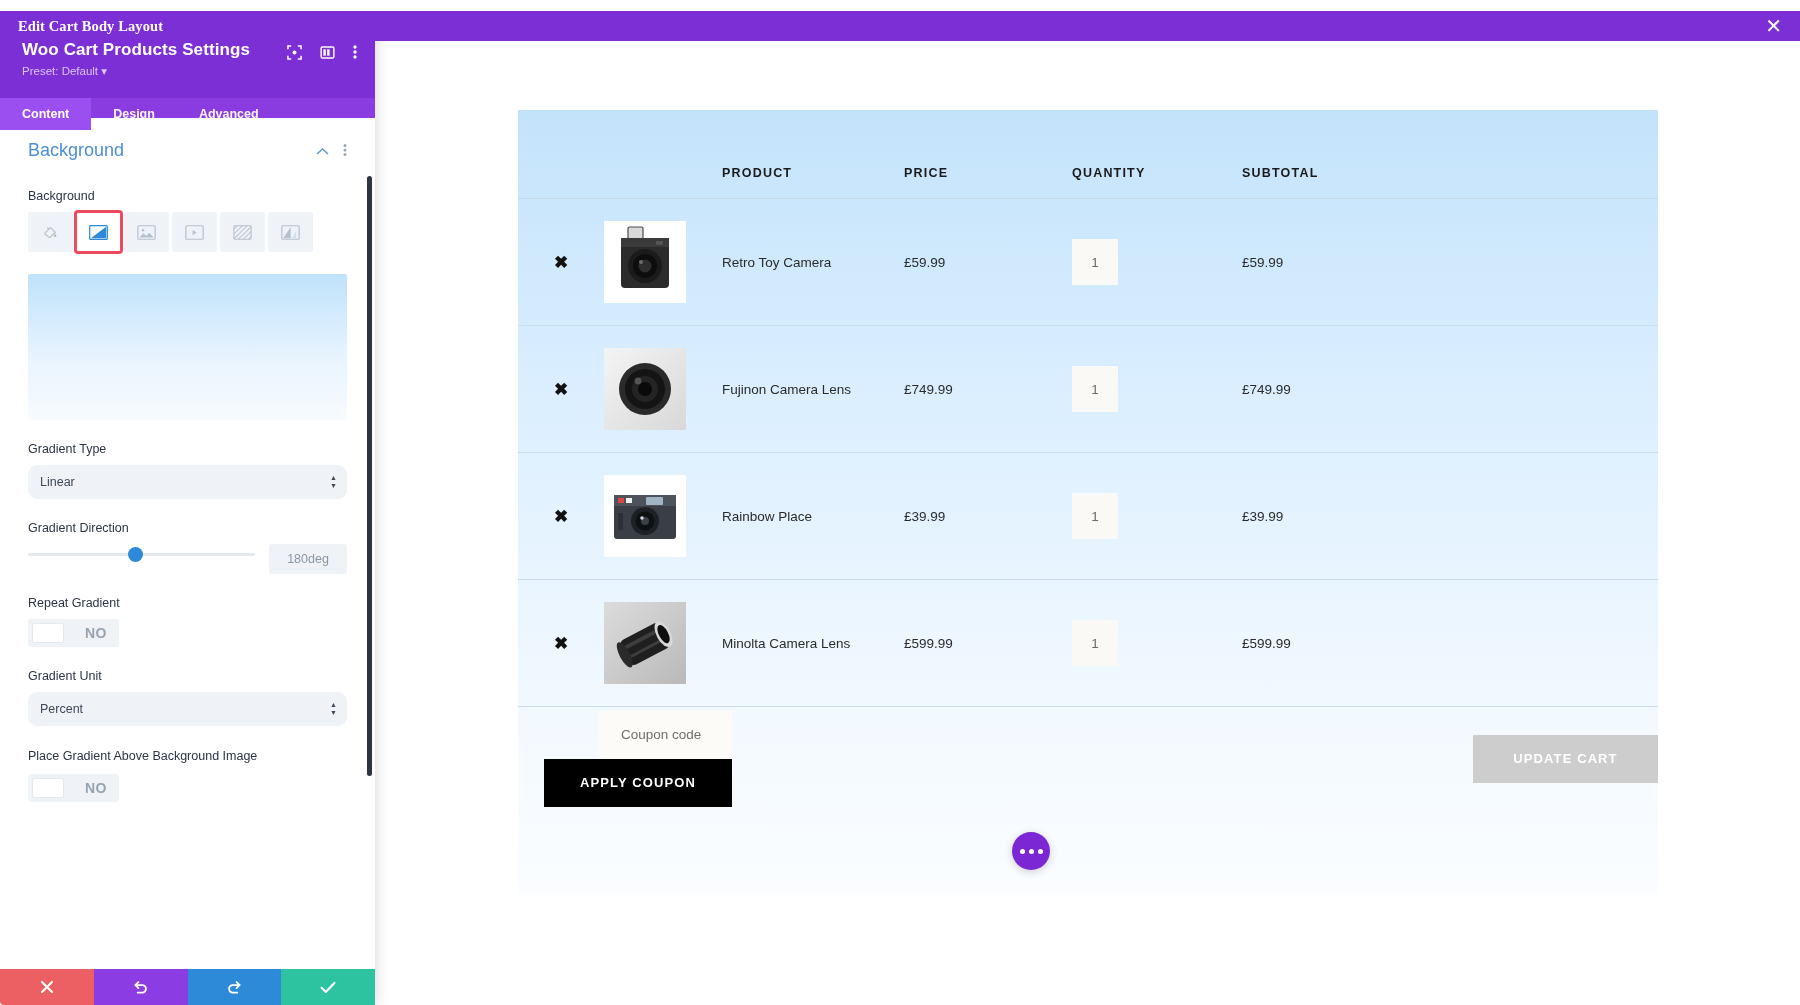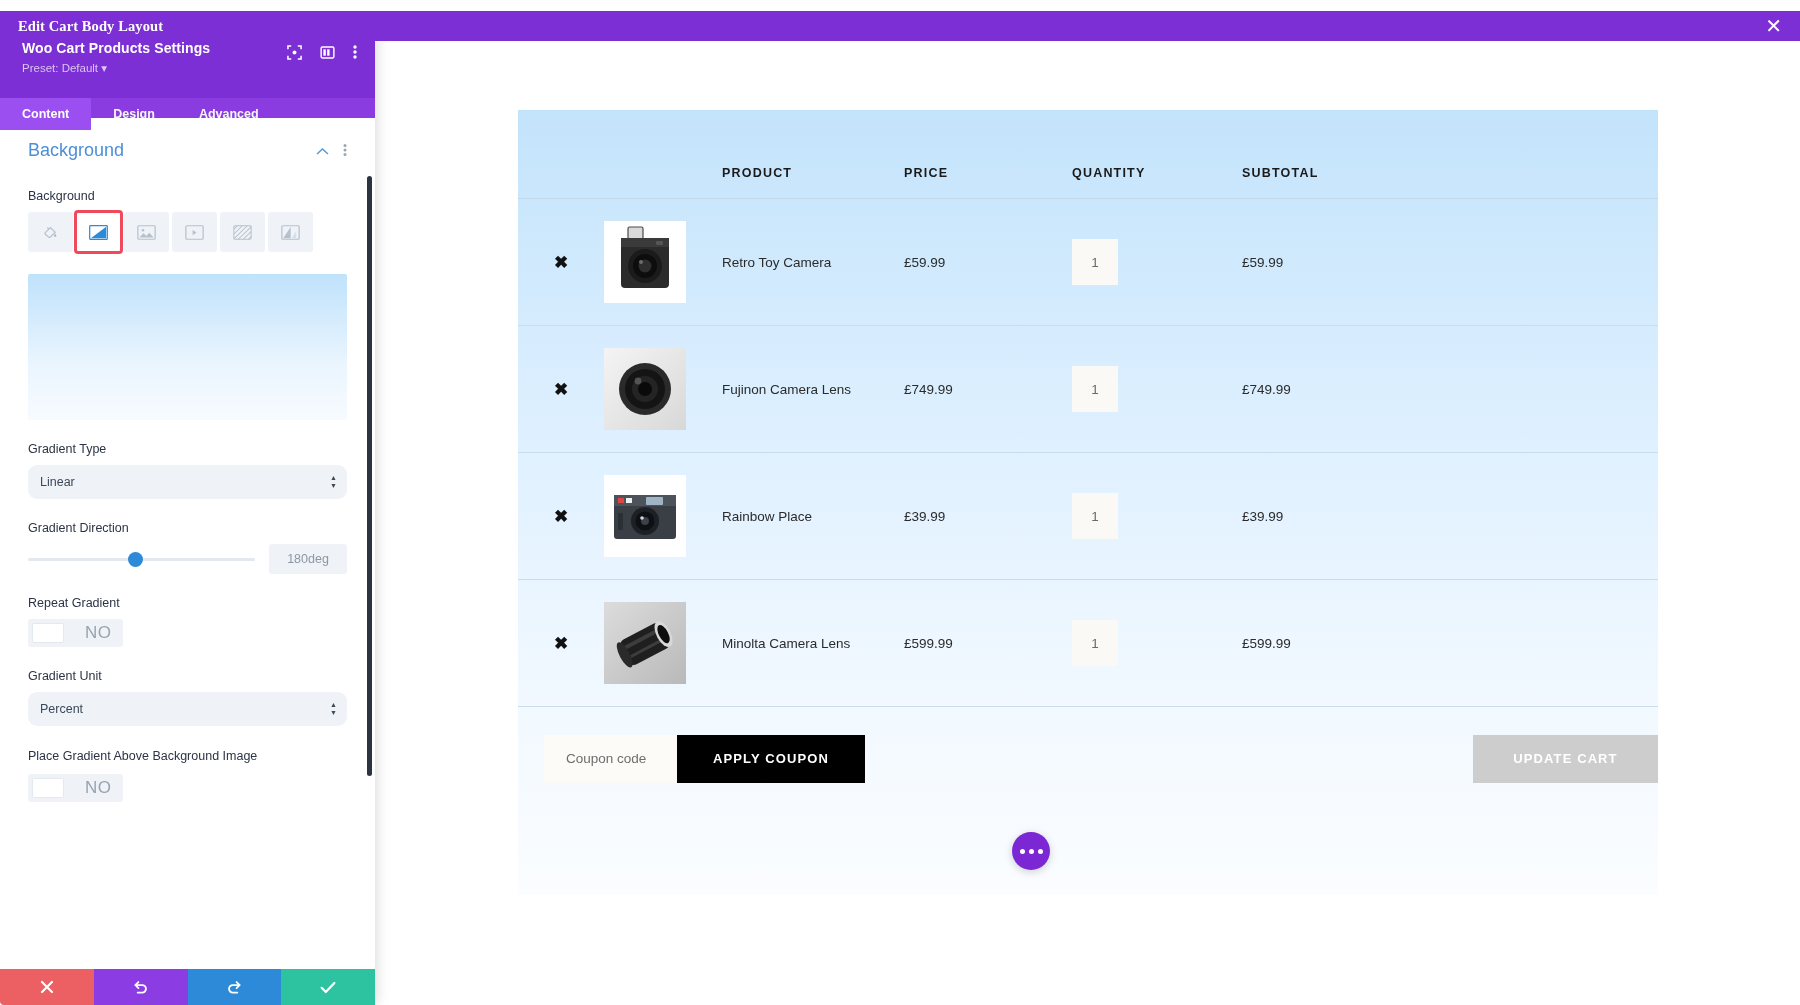--- a/index.html
+++ b/index.html
@@ -44,21 +44,21 @@
     overflow: hidden;
   }
   #panel-header {
     background: #7b2fd4;
     height: 68px;
     padding: 10px 18px 0 22px;
     position: relative;
   }
   #panel-header h1 {
     color: #ffffff;
-    font-size: 14px;
+    font-size: 17px;
     font-weight: bold;
     letter-spacing: .1px;
     line-height: 1.2;
   }
   #panel-header .preset {
     color: #dcc4f3;
     font-size: 11.5px;
     margin-top: 4px;
     cursor: pointer;
   }
@@ -175,21 +175,21 @@
     color: #3d4857;
     cursor: pointer;
   }
   .sel .arrows {
     position: absolute; right: 10px; top: 50%; transform: translateY(-50%);
     display: flex; flex-direction: column; gap: 2px; color: #3d4857;
   }
   .sel .arrows i { font-style: normal; font-size: 7px; line-height: 6px; }
 
   
-  .slider-row { display: flex; align-items: center; gap: 14px; }
+  .slider-row { display: flex; gap: 14px; }
   .slider {
     position: relative; flex: 1; height: 20px;
   }
   .slider .rail {
     position: absolute; left: 0; right: 0; top: 9px; height: 3px;
     background: #e4e9ef; border-radius: 2px;
   }
   .slider .knob {
     position: absolute; top: 3px; left: 44%;
     width: 15px; height: 15px; border-radius: 50%;
@@ -206,21 +206,21 @@
   .toggle {
     display: inline-flex; align-items: center;
     background: #eff3f7; border-radius: 3px;
     padding: 4px 12px 4px 4px; gap: 9px;
     cursor: pointer;
   }
   .toggle .knob {
     width: 32px; height: 20px; background: #ffffff;
     border-radius: 2px; border: 1px solid #e3e9ef;
   }
-  .toggle .lbl { font-size: 17px; color: #98a3b1; font-weight: 400; letter-spacing: .4px; padding-left: 12px; }
+  .toggle .lbl { font-size: 14px; color: #98a3b1; font-weight: 700; letter-spacing: .4px; padding-left: 12px; }
 
   .label-2line { line-height: 1.35; }
 
   
   #panel-sb {
     position: absolute; right: 3px; top: 58px;
     width: 5px; height: 600px;
     background: #2d3340; border-radius: 3px;
   }
 
@@ -293,21 +293,21 @@
 
   .qty-box {
     width: 46px; height: 46px;
     background: #fbf9f6;
     display: flex; align-items: center; justify-content: center;
     font-size: 13.5px; color: #6b6b6b;
     cursor: text;
   }
 
   tr.coupon-row td { height: 104px; border-bottom: none; }
-  .coupon-wrap { display: flex; align-items: flex-end; }
+  .coupon-wrap { display: flex; align-items: flex-end; flex-direction: column; }
   .coupon-input {
     width: 133px; height: 48px;
     background: #fdfbf8;
     display: flex; align-items: center;
     padding-left: 22px;
     font-size: 13.5px; color: #6e6e6e;
     cursor: text;
   }
   .apply-btn {
     width: 188px; height: 48px;

